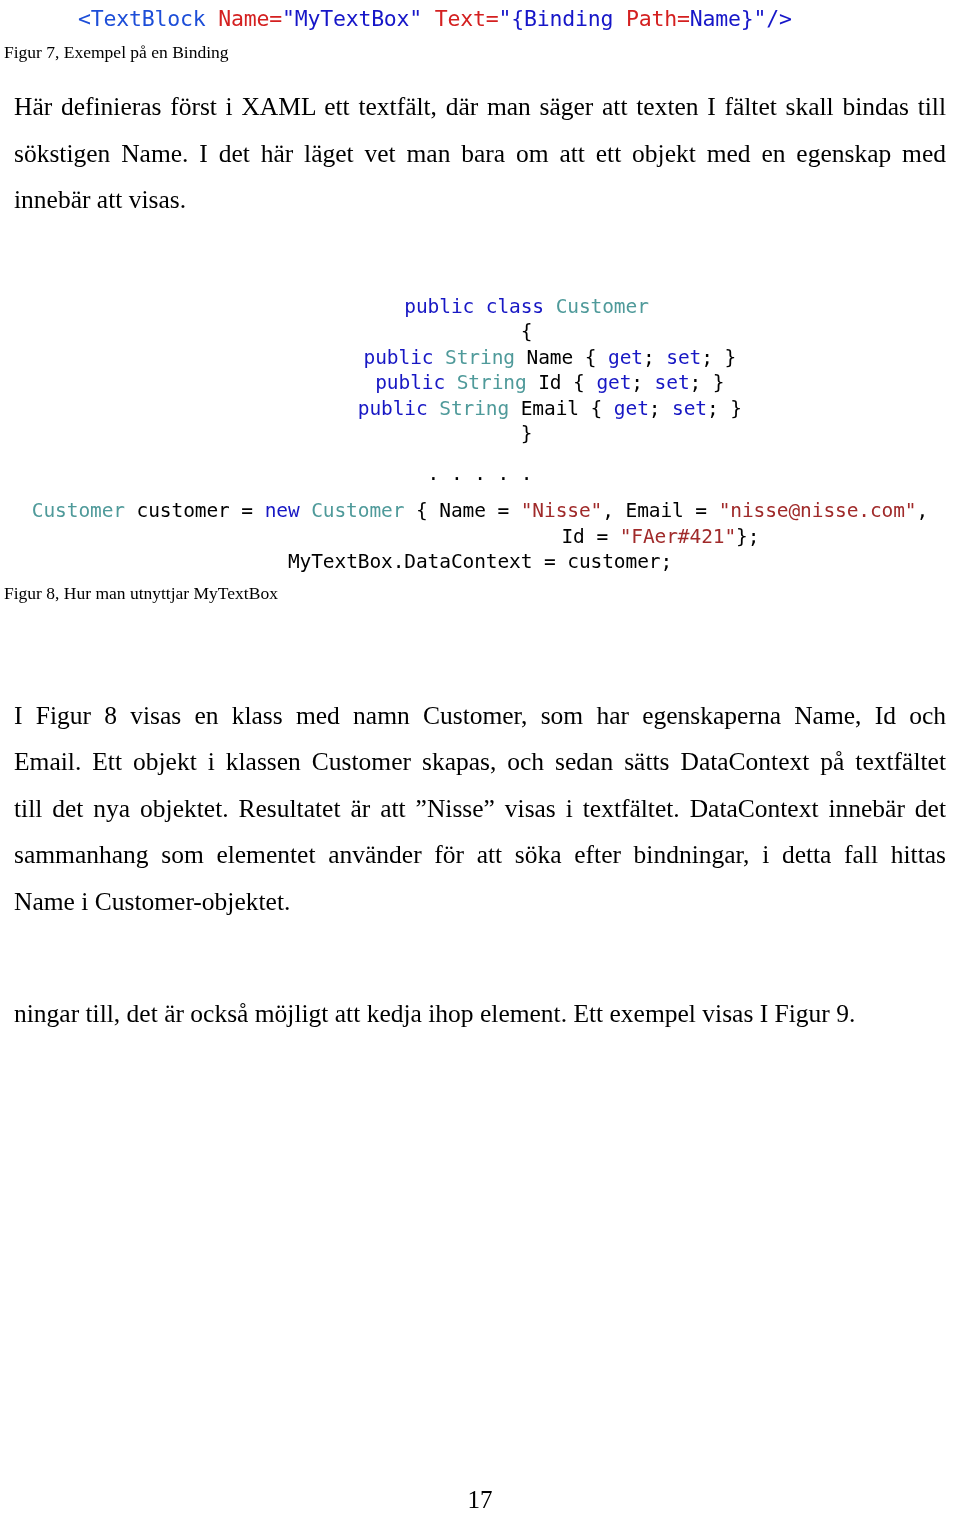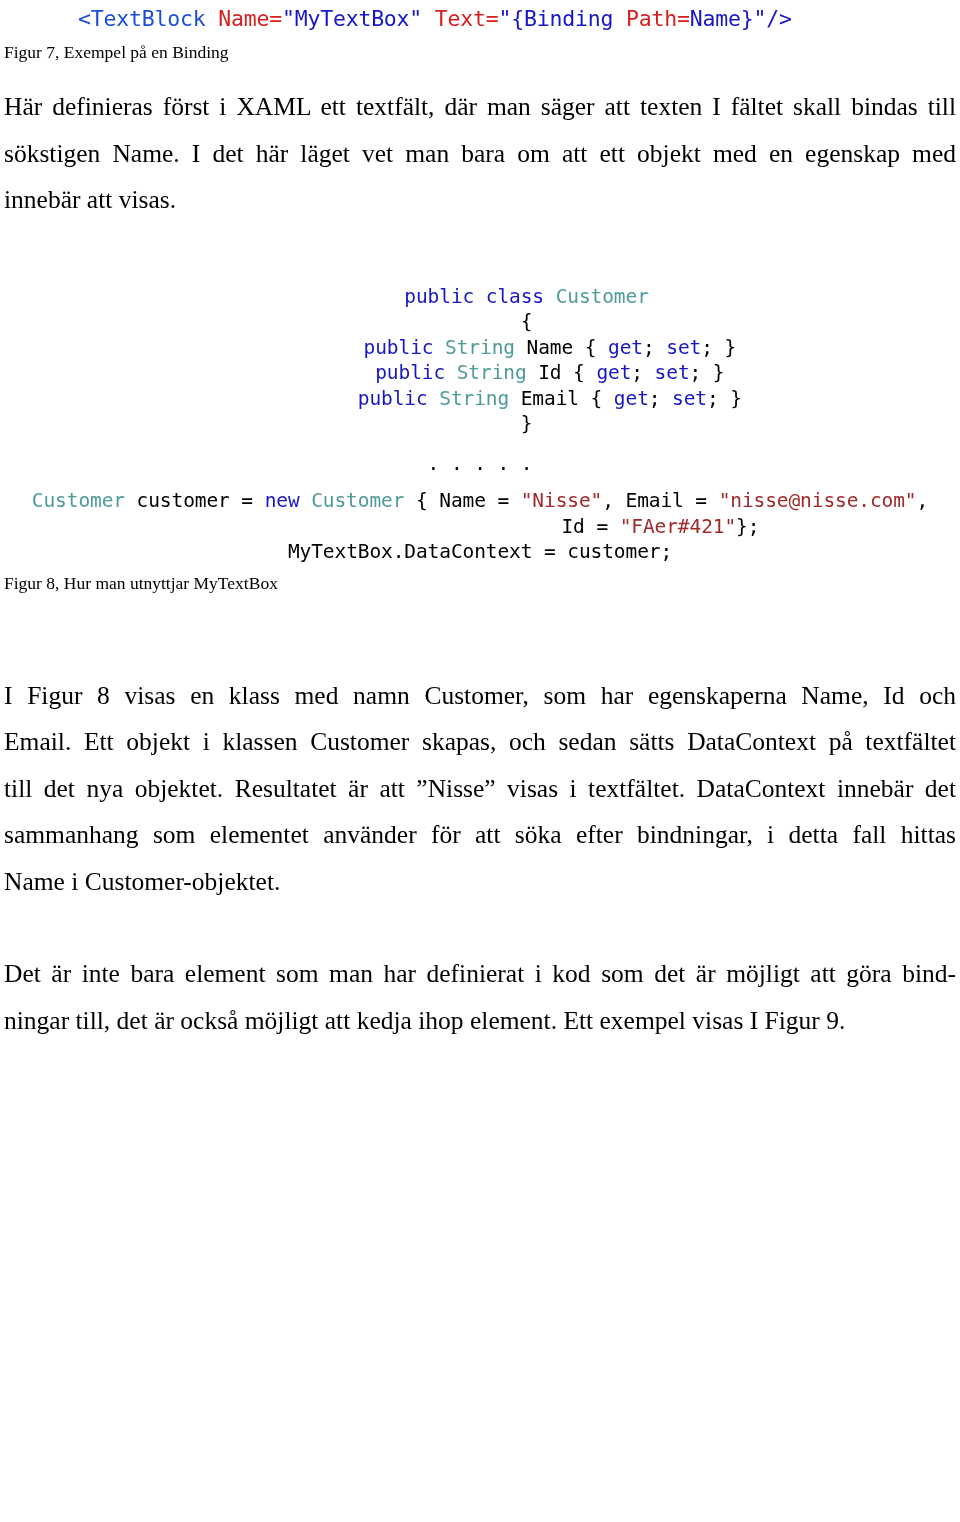--- a/index.html
+++ b/index.html
@@ -47,21 +47,21 @@
     font-family: "Liberation Serif", serif;
   }
 
   
   .para {
     font-size: 25.5px;
     line-height: 46.5px;
     text-align: justify;
     text-justify: inter-word;
     padding: 0 2px 0 2px;
-    margin: 0;
+    margin: 10px;
   }
   .para.first { margin-top: 20px; }
   .para .lastline { display: block; text-align: left; }
 
   
   .csharp {
     font-family: "DejaVu Sans Mono", "Liberation Mono", monospace;
     font-size: 19.5px;
     line-height: 25.5px;
     white-space: pre;
@@ -123,18 +123,18 @@
     <span style="display: block; text-align: justify; text-align-last: justify;">I Figur 8 visas en klass med namn Customer, som har egenskaperna Name, Id och</span>
     <span style="display: block; text-align: justify; text-align-last: justify;">Email. Ett objekt i klassen Customer skapas, och sedan sätts DataContext på textfältet</span>
     <span style="display: block; text-align: justify; text-align-last: justify;">till det nya objektet. Resultatet är att ”Nisse” visas i textfältet. DataContext innebär det</span>
     <span style="display: block; text-align: justify; text-align-last: justify;">sammanhang som elementet använder för att söka efter bindningar, i detta fall hittas</span>
     <span class="lastline" style="display: block;">Name i Customer-objektet.</span>
   </div>
 
   <div class="para-gap-mid"></div>
 
   <div class="para">
-    <span style="display: block; text-align: justify; text-align-last: justify;">Det är inte bara element som man har definierat i kod som det är möjligt att göra bind-</span>
     <span class="lastline" style="display: block;">ningar till, det är också möjligt att kedja ihop element. Ett exempel visas I Figur 9.</span>
   </div>
 
+  <div class="page-number">17</div>
 
 </div>
 
 </body></html>

